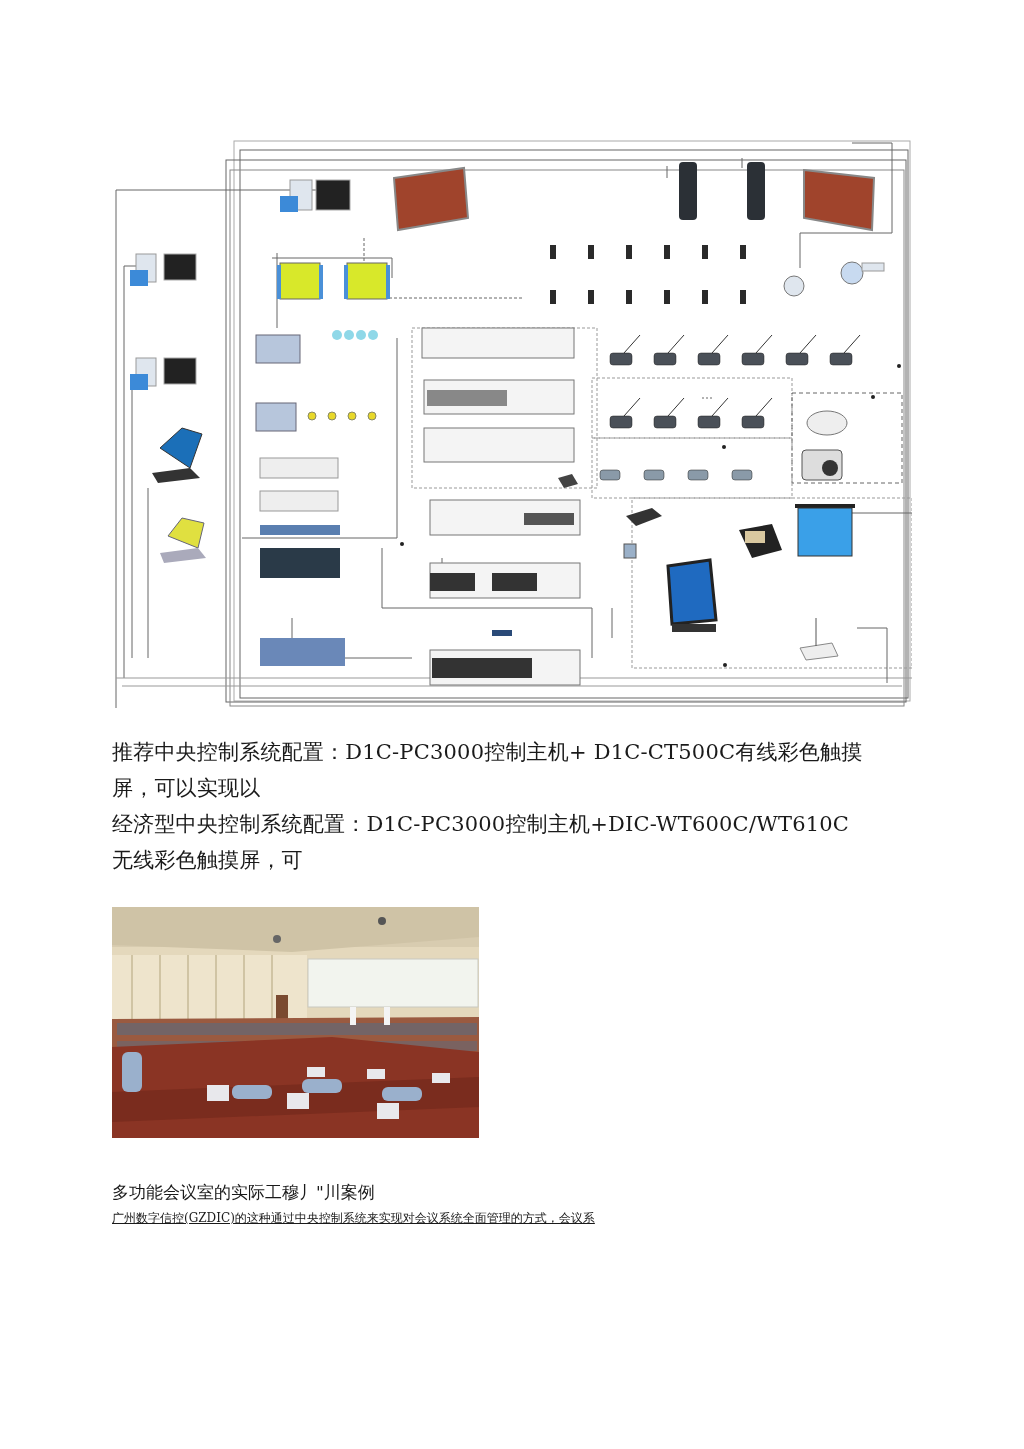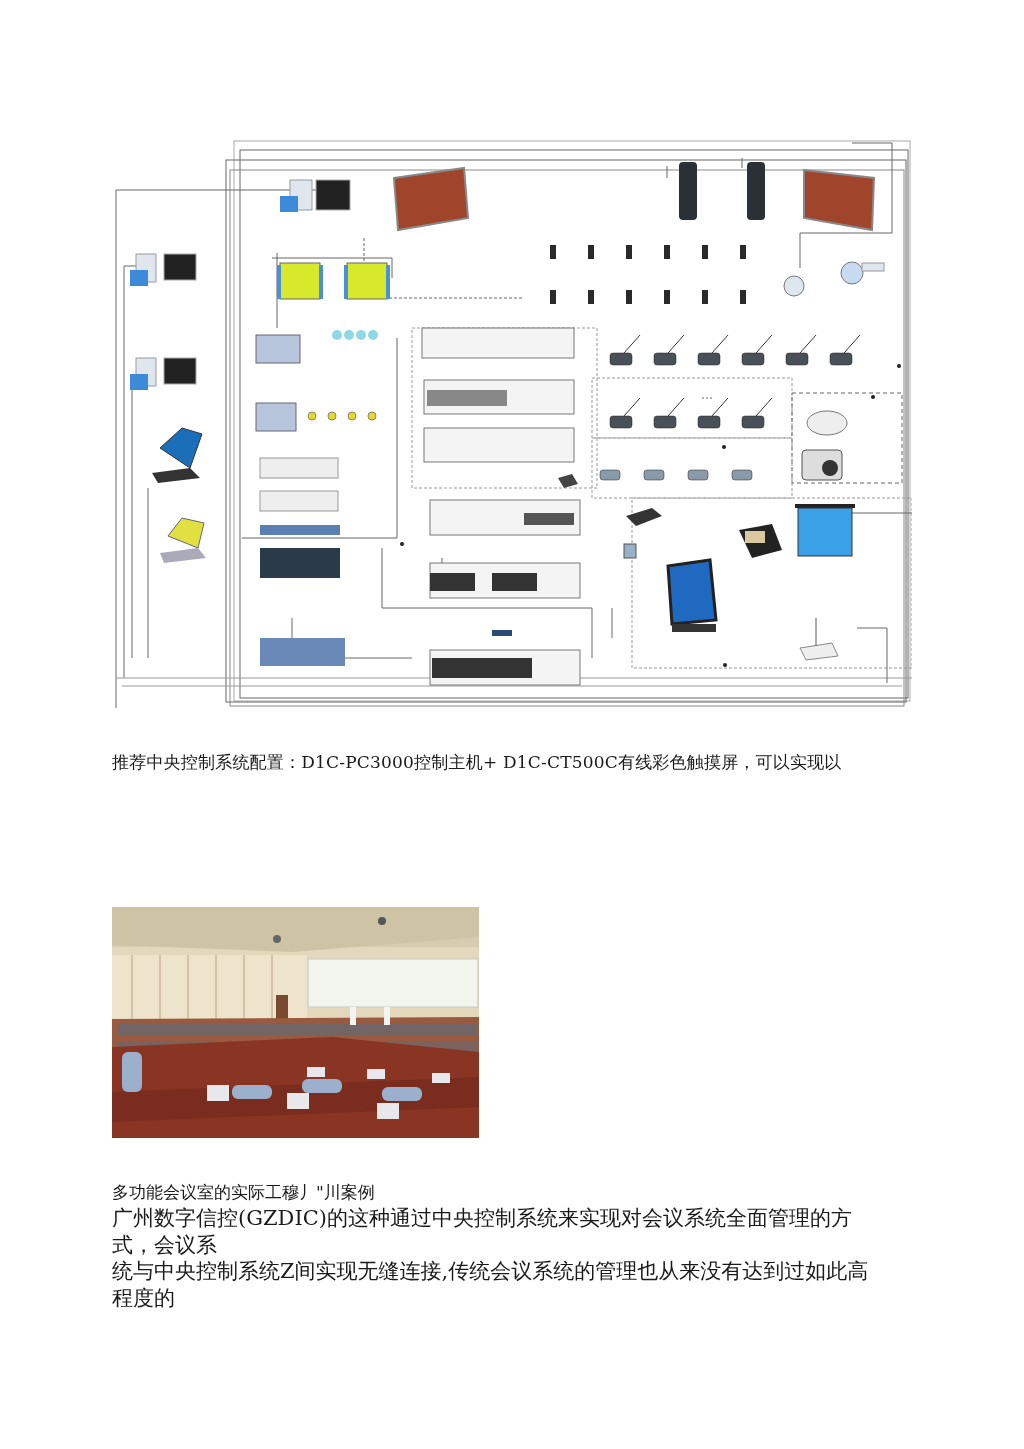--- a/index.html
+++ b/index.html
@@ -1,24 +1,24 @@
 <!DOCTYPE html>
 <html><head>
 <meta charset="utf-8">
 <style>
   html, body { margin:0; padding:0; background:#ffffff; }
   body { width:1024px; height:1449px; position:relative; overflow:hidden;
          font-family:"DejaVu Serif","Liberation Serif",serif; color:#1a1a1a; }
   .diagram { position:absolute; left:112px; top:138px; width:800px; height:570px; }
   .diagram svg { width:100%; height:100%; display:block; }
-  .para { position:absolute; left:112px; width:760px; font-size:17px; line-height:36px; letter-spacing:0.2px;margin-top:10px; }
+  .para { position:absolute; left:112px; width:760px; font-size:21px; line-height:36px; letter-spacing:0.2px; }
   .photo { position:absolute; left:112px; top:907px; width:367px; height:231px; overflow:hidden; }
   .photo svg { width:100%; height:100%; display:block; }
   .caption { position:absolute; left:112px; top:1180px; width:770px; font-size:17px; line-height:24px; }
-  .body2 { position:absolute; left:112px; top:1205px; width:770px; font-size:21px; line-height:26.5px; }
+  .body2 { position:absolute; left:112px; top:1205px; width:770px; font-size:12px; line-height:26.5px;text-decoration:underline; }
 </style>
 </head>
 <body>
 
 <div class="diagram">
   <svg viewBox="0 0 800 570" xmlns="http://www.w3.org/2000/svg">
     <g fill="none" stroke="#666" stroke-width="1">
 
       <rect x="122" y="3" width="676" height="560" stroke="#aaa"></rect>
       <rect x="128" y="12" width="668" height="548"></rect>
@@ -196,20 +196,21 @@
     <rect x="512" y="406" width="12" height="14" fill="#9ab0c8" stroke="#555"></rect>
     <polygon points="688,510 720,505 726,518 694,522" fill="#eee" stroke="#888"></polygon>
     <line x1="704" y1="508" x2="704" y2="480" stroke="#555"></line>
     <polygon points="446,340 460,336 466,346 452,350" fill="#444"></polygon>
     <rect x="380" y="492" width="20" height="6" fill="#2a4a78"></rect>
   </svg>
 </div>
 
 <div class="para" style="top:734px;">
   <div>推荐中央控制系统配置：D1C-PC3000控制主机+ D1C-CT500C有线彩色触摸屏，可以实现以</div>
+  <div>经济型中央控制系统配置：D1C-PC3000控制主机+DIC-WT600C/WT610C 无线彩色触摸屏，可</div>
 </div>
 
 <div class="photo">
   <svg viewBox="0 0 367 231" preserveAspectRatio="none" xmlns="http://www.w3.org/2000/svg">
     <rect x="0" y="0" width="367" height="231" fill="#e4d8bc"></rect>
     <rect x="0" y="0" width="367" height="40" fill="#d8ccb0"></rect>
     <polygon points="0,0 367,0 367,30 180,45 0,38" fill="#cfc3a6"></polygon>
     <rect x="0" y="48" width="195" height="70" fill="#eee4cc"></rect>
     <g stroke="#d0c4a4" stroke-width="2">
       <line x1="20" y1="48" x2="20" y2="118"></line>
@@ -248,14 +249,13 @@
       </g>
     <circle cx="270" cy="14" r="4" fill="#555"></circle>
     <circle cx="165" cy="32" r="4" fill="#666"></circle>
   </svg>
 </div>
 
 <div class="caption">多功能会议室的实际工穆丿"川案例</div>
 
 <div class="body2">
   <div>广州数字信控(GZDIC)的这种通过中央控制系统来实现对会议系统全面管理的方式，会议系</div>
-  <div>统与中央控制系统Z间实现无缝连接,传统会议系统的管理也从来没有达到过如此高程度的</div>
 </div>
 
 </body></html>

